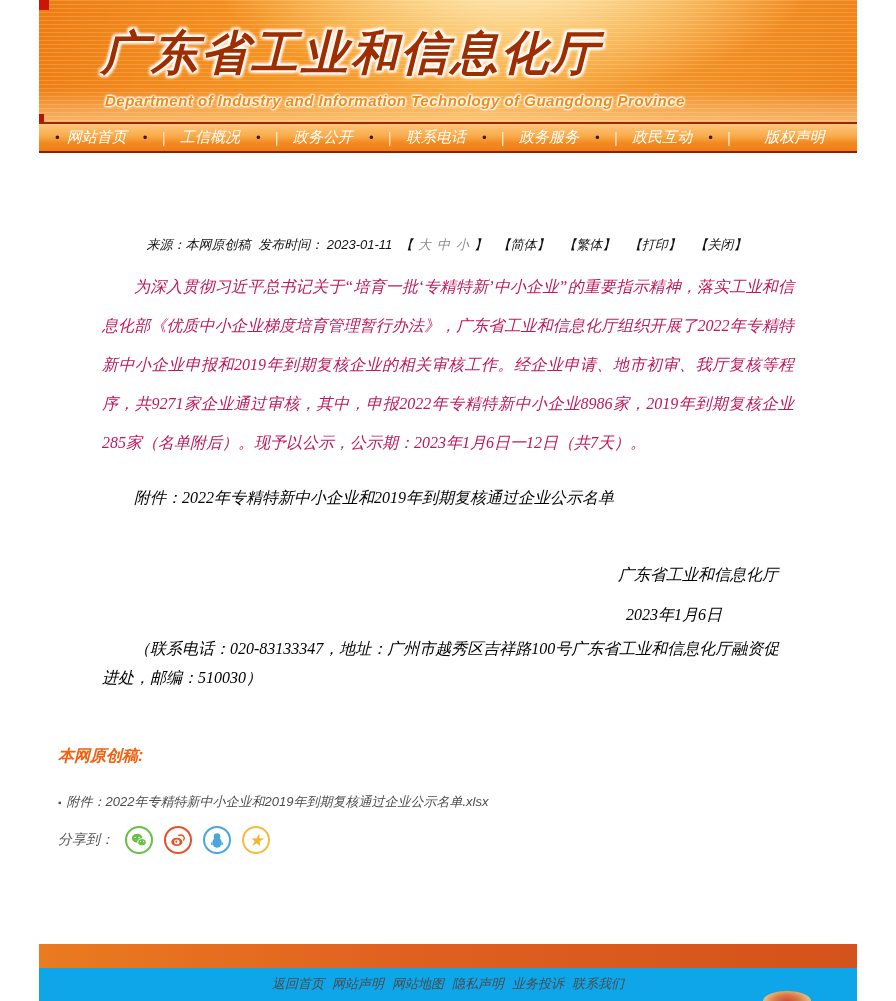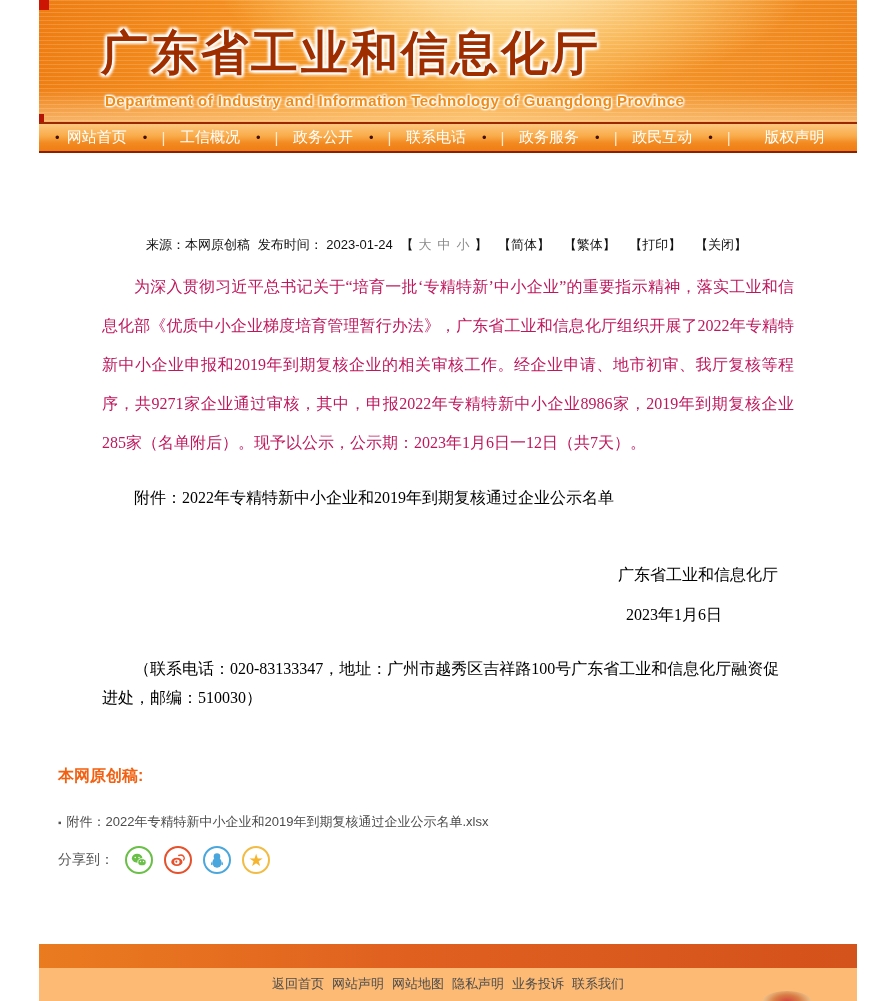--- a/index.html
+++ b/index.html
@@ -1,18 +1,18 @@
 <!DOCTYPE html>
 <html><head>
 <meta charset="utf-8">
 <style>
   * { box-sizing: border-box; }
   html,body { margin:0; padding:0; }
   body { font-family:"Liberation Sans",sans-serif; background:#fff; }
-  .page { width:818px; height:1001px; position:relative; overflow:hidden; background:#fff; margin:0 auto; }
+  .page { width:818px; height:1001px; position:relative; overflow:hidden; background:#fff; margin:0 auto;font-style:italic; }
 
   
   .banner {
     height:122px; position:relative; overflow:hidden;
     background:
       radial-gradient(ellipse 55% 160% at 58% -30%, rgba(255,250,215,0.95), rgba(255,225,150,0.45) 45%, rgba(255,200,110,0) 68%),
       linear-gradient(105deg, #ee7d12 0%, #f59422 30%, #f9a93c 55%, #f29024 80%, #ef8318 100%);
   }
   .banner::after {
     content:""; position:absolute; inset:0;
@@ -58,40 +58,40 @@
   }
   .meta { text-align:center; margin-top:23px; font-size:13px; color:#111; }
   .meta span { margin:0 2px; }
   .meta .dim { color:#8a8a8a; margin:0 3px; }
   .meta .act { cursor:pointer; margin:0 5px; }
   .body-text { margin-top:13px; font-family:"Liberation Serif",serif; font-size:16px; line-height:39px; color:#be185d; text-align:justify; }
   .body-text p { margin:0; text-indent:2em; }
   .attach-line { margin-top:26px; text-indent:2em; font-family:"Liberation Serif",serif; font-size:16px; color:#000; }
   .signature { margin-top:56px; text-align:right; padding-right:16px; font-family:"Liberation Serif",serif; font-size:16px; color:#000; }
   .sig-date { margin-top:19px; text-align:right; padding-right:72px; font-family:"Liberation Serif",serif; font-size:16px; color:#000; }
-  .contact { margin-top:28px; font-family:"Liberation Serif",serif; font-size:16px; line-height:29px; color:#000; text-indent:2em; }
+  .contact { margin-top:8px; font-family:"Liberation Serif",serif; font-size:16px; line-height:29px; color:#000; text-indent:2em; }
 
   
   .attach-section { margin:54px 0 0 19px; }
   .attach-heading { color:#f26011; font-size:16px; font-weight:bold; }
   .attach-item { margin-top:26px; font-size:13px; color:#4c4c4c; cursor:pointer; }
   .attach-item .sq { font-size:10px; color:#555; margin-right:5px; }
   .share-row { margin-top:15px; display:flex; align-items:center; font-size:14px; color:#555; }
   .share-icon { width:28px; height:28px; border-radius:50%; border:2px solid; margin-left:11px; display:flex; align-items:center; justify-content:center; cursor:pointer; background:#fff; }
   .share-icon svg { display:block; }
   .ic-wechat { border-color:#6abf47; }
   .ic-weibo  { border-color:#e6512c; }
   .ic-qq     { border-color:#4aa7dd; }
   .ic-qzone  { border-color:#f2bc44; }
   .qzone-star { color:#f5b52e; font-size:17px; line-height:1; }
 
   
   .footer { position:absolute; left:0; right:0; bottom:0; }
   .footer-bar { height:24px; background:linear-gradient(90deg, #ea7b1f 0%, #e06020 45%, #d4521b 100%); }
-  .footer-links { background:#fdba74; height:33px; display:flex; align-items:flex-start; justify-content:center; padding-top:7px; font-size:13px; color:#4c4c4c; }
+  .footer-links { background:#0ea5e9; height:33px; display:flex; align-items:flex-start; justify-content:center; padding-top:7px; font-size:13px; color:#4c4c4c; }
   .footer-links a { color:#4c4c4c; text-decoration:none; margin:0 4px; cursor:pointer; }
   .emblem-a { position:absolute; bottom:0; left:724px; width:48px; height:10px; z-index:4;
     background:radial-gradient(ellipse 60% 160% at 50% 110%, #d2413b 0%, #d87d45 45%, #e8b279 75%, #f3d2a3 100%);
     border-radius:24px 24px 0 0 / 10px 10px 0 0; }
   .emblem-b { position:absolute; bottom:0; left:826px; width:0; height:0; z-index:4;
     border-left:12px solid transparent; border-right:12px solid transparent; border-bottom:8px solid #c09147; }
   .emblem-b::after { content:""; position:absolute; left:-4px; top:3px; border-left:4px solid transparent; border-right:4px solid transparent; border-bottom:5px solid #27336b; }
 </style>
 </head>
 <body>
@@ -139,21 +139,21 @@
     </span>
     <span class="nav-group">
       <a class="nav-item">版权声明</a>
     </span>
   </div>
 
   <div class="content">
 
     <div class="meta">
       <span>来源：本网原创稿</span>
-      <span>发布时间： 2023-01-24</span>
+      <span>发布时间： 2023-01-11</span>
       <span>【</span><span class="dim">大</span><span class="dim">中</span><span class="dim">小</span><span>】</span>
       <span class="act">【简体】</span>
       <span class="act">【繁体】</span>
       <span class="act">【打印】</span>
       <span class="act">【关闭】</span>
     </div>
 
     <div class="body-text">
       <p>为深入贯彻习近平总书记关于“培育一批‘专精特新’中小企业”的重要指示精神，落实工业和信息化部《优质中小企业梯度培育管理暂行办法》，广东省工业和信息化厅组织开展了2022年专精特新中小企业申报和2019年到期复核企业的相关审核工作。经企业申请、地市初审、我厅复核等程序，共9271家企业通过审核，其中，申报2022年专精特新中小企业8986家，2019年到期复核企业285家（名单附后）。现予以公示，公示期：2023年1月6日一12日（共7天）。</p>
     </div>

